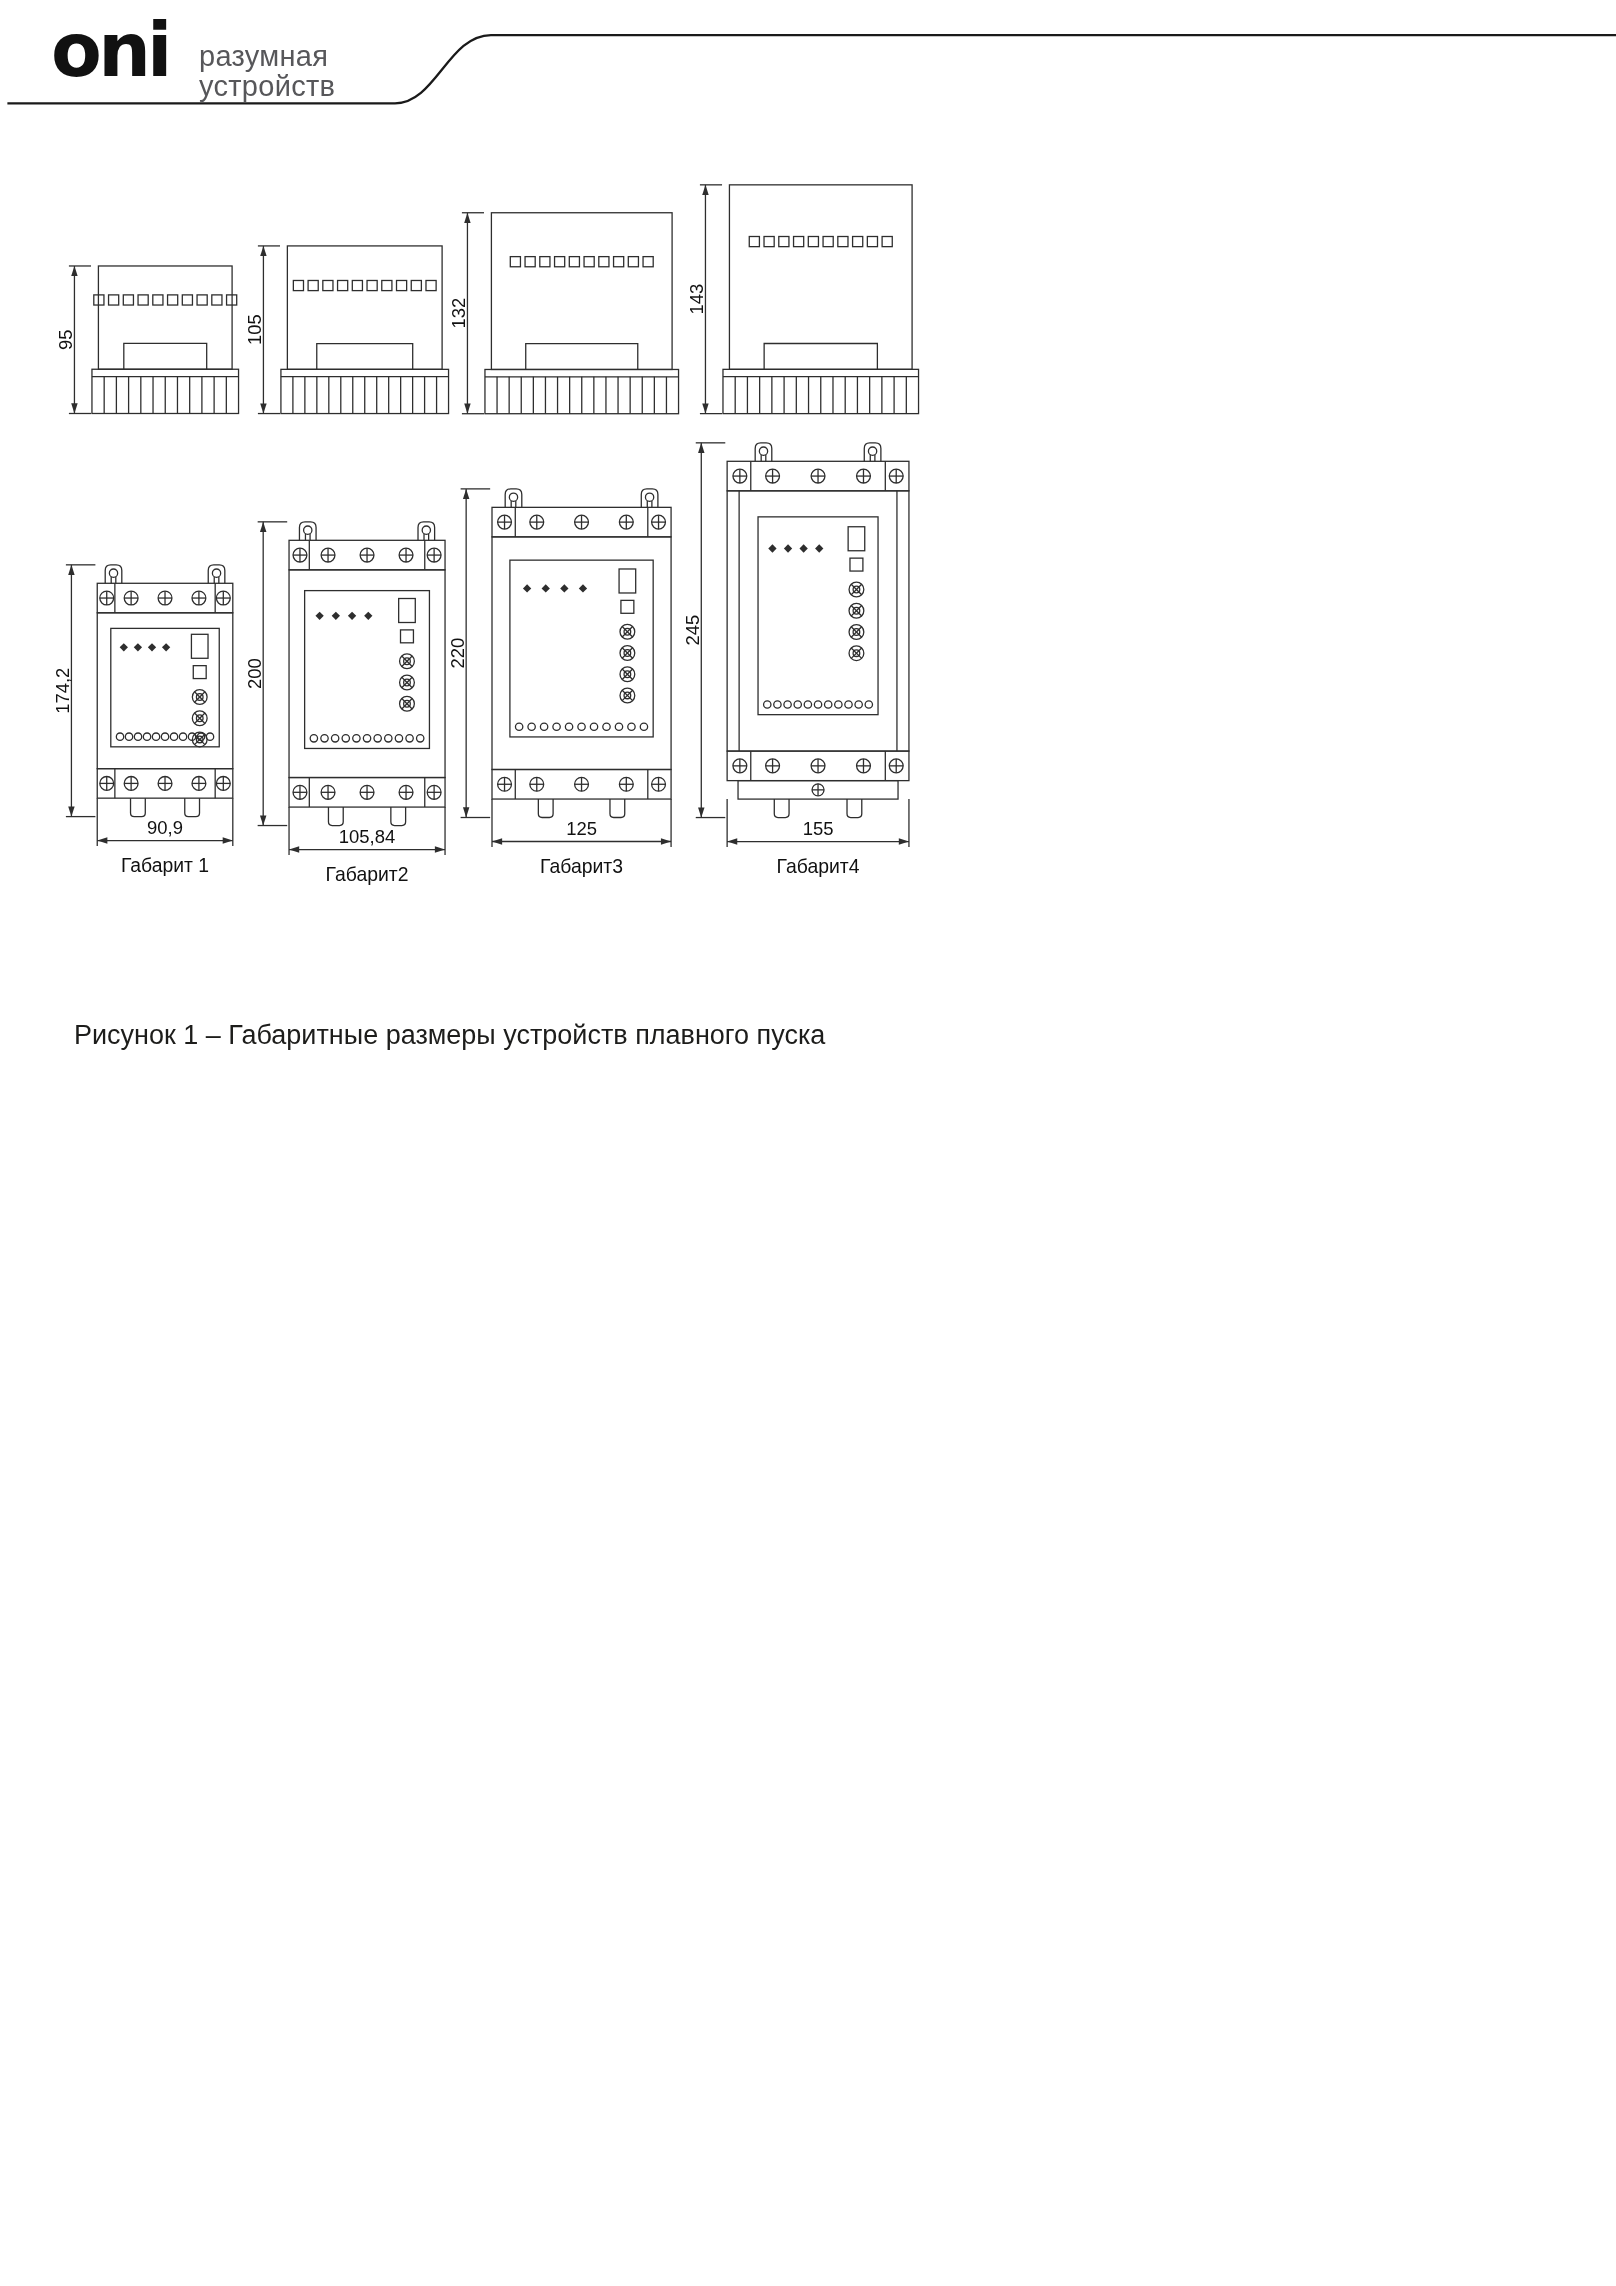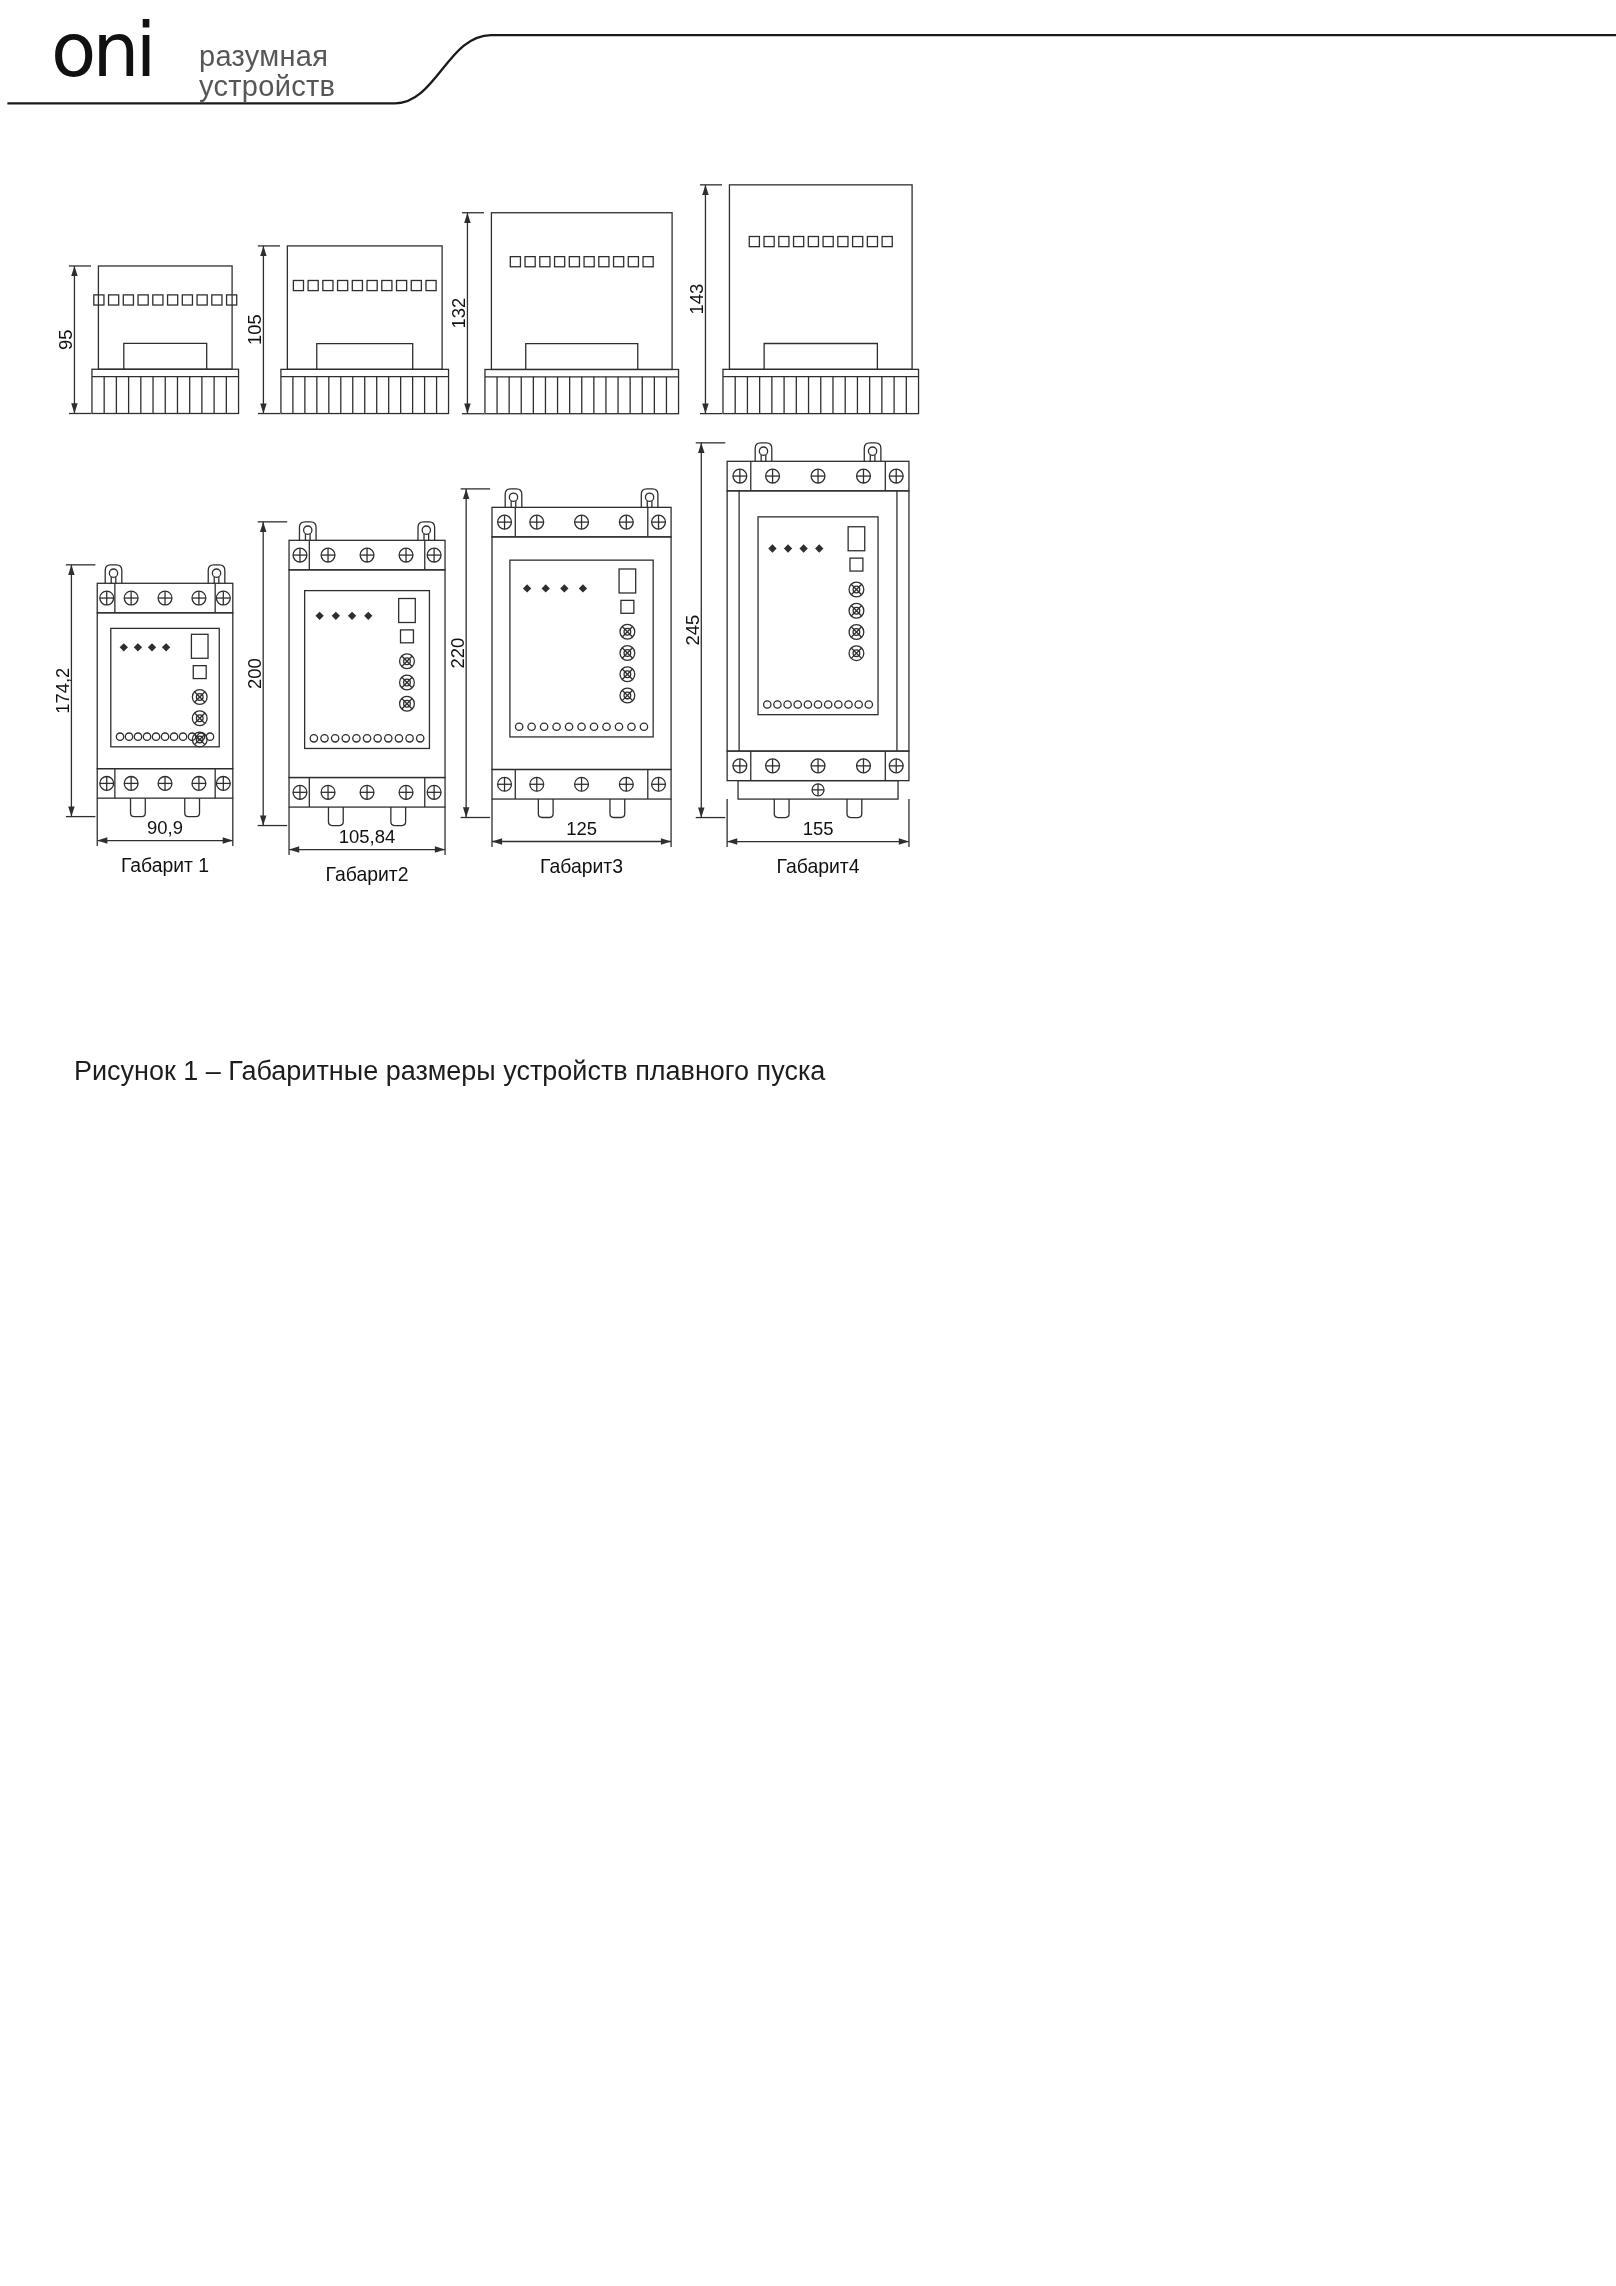--- a/index.html
+++ b/index.html
@@ -8,35 +8,35 @@
     width:1616px;
     height:2286px;
     background:#ffffff;
     font-family:"Liberation Sans", sans-serif;
     overflow:hidden;
   }
   .swoosh-wrap{position:absolute;left:0;top:0;width:1616px;height:120px;}
   .logo{
     position:absolute;left:51px;top:13px;
     font-family:"DejaVu Sans", sans-serif;
-    font-weight:normal;font-size:74px;line-height:1;
+    font-weight:bold;font-size:74px;line-height:1;
     letter-spacing:-3.7px;color:#111111;
   }
   .tagline{
     position:absolute;left:199px;top:41px;
     font-size:29px;line-height:30px;color:#57575a;
     letter-spacing:0.3px;
   }
   .fig{position:absolute;}
   .ln{fill:none;stroke:#2e2e2e;stroke-width:1.4;}
   .fl{fill:#2e2e2e;stroke:none;}
   text.dim{font-family:"Liberation Sans", sans-serif;font-size:20px;fill:#111111;}
   text.cap{font-family:"Liberation Sans", sans-serif;font-size:21px;fill:#111111;}
   .caption{
-    position:absolute;left:74px;top:1056px;
+    position:absolute;left:74px;top:1020px;
     font-size:27px;color:#1d1d1b;
   }
 </style>
 </head>
 <body>
 
 <div class="page">
 
   <div class="swoosh-wrap">
     <svg width="1616" height="120" viewBox="0 0 1751 130" xmlns="http://www.w3.org/2000/svg">

